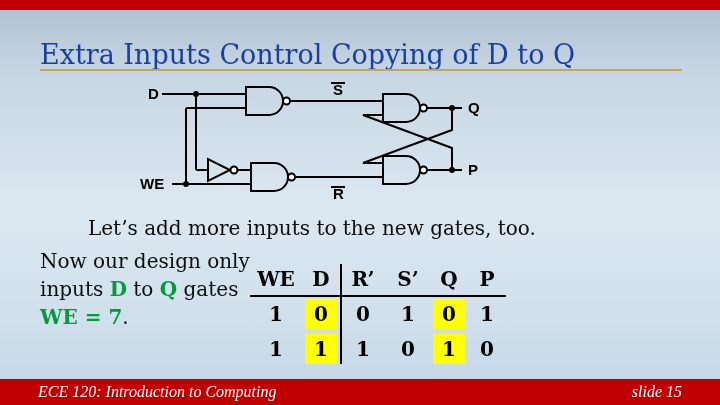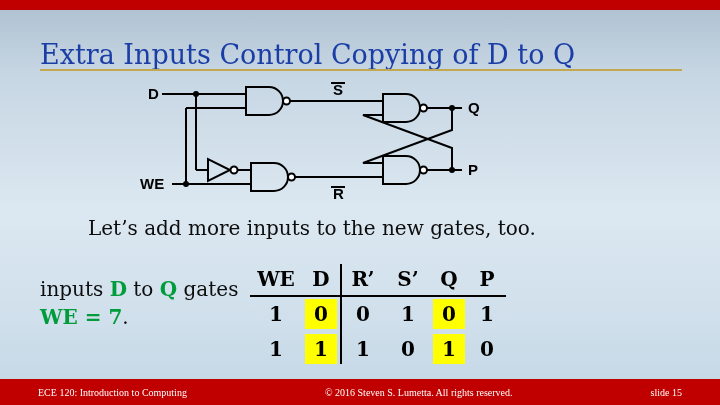--- a/index.html
+++ b/index.html
@@ -33,21 +33,21 @@
     font-weight:bold; font-size:20px; color:#000;
   }
   .tcell { display:flex; align-items:center; justify-content:center; }
   .hl { background:#ffff00; background-clip:padding-box; border-left:3px solid transparent; border-right:3px solid transparent; }
   .t-hline { position:absolute; left:0; top:31px; width:100%; height:2px; background:#000; }
   .t-vline { position:absolute; left:90px; top:0; width:2px; height:100%; background:#000; }
 
   .footer {
     position:absolute; left:0; bottom:0; width:100%; height:26px; background:#c00000;
     display:flex; align-items:center; justify-content:space-between; padding:0 38px;
-    color:#ffffff; font-size:10px; font-family:"Liberation Serif", serif;
+    color:#ffffff; font-size:16px; font-family:"Liberation Serif", serif;font-style:italic;
   }
 </style>
 </head>
 <body>
 
 <div class="slide">
 
   <div class="top-bar"></div>
 
   <h1 class="title">Extra Inputs Control Copying of D to Q</h1>
@@ -110,21 +110,21 @@
       <text x="205" y="119">R</text>
       <line x1="203" y1="107" x2="217" y2="107"></line>
     </g>
 
     <text x="340" y="33">Q</text>
     <text x="340" y="95">P</text>
   </svg>
 
   <p class="body-line1">Let’s add more inputs to the new gates, too.</p>
 
-  <p class="body-para2"><br><span>inputs </span><span class="green">D</span><span> to </span><span class="green">Q</span><span> gates</span><br><span class="green">WE = 7</span><span>.</span></p>
+  <p class="body-para2"><span>Now our design only</span><br><span>inputs </span><span class="green">D</span><span> to </span><span class="green">Q</span><span> gates</span><br><span class="green">WE = 7</span><span>.</span></p>
 
   <div class="ttable">
     <div class="tcell">WE</div>
     <div class="tcell">D</div>
     <div class="tcell">R’</div>
     <div class="tcell">S’</div>
     <div class="tcell">Q</div>
     <div class="tcell">P</div>
 
     <div class="tcell">1</div>
@@ -140,17 +140,16 @@
     <div class="tcell">0</div>
     <div class="tcell hl">1</div>
     <div class="tcell">0</div>
 
     <div class="t-hline"></div>
     <div class="t-vline"></div>
   </div>
 
   <div class="footer">
     <span>ECE 120: Introduction to Computing</span>
-    <span>© 2016 Steven S. Lumetta.  All rights reserved.</span>
     <span>slide 15</span>
   </div>
 
 </div>
 
 </body></html>

